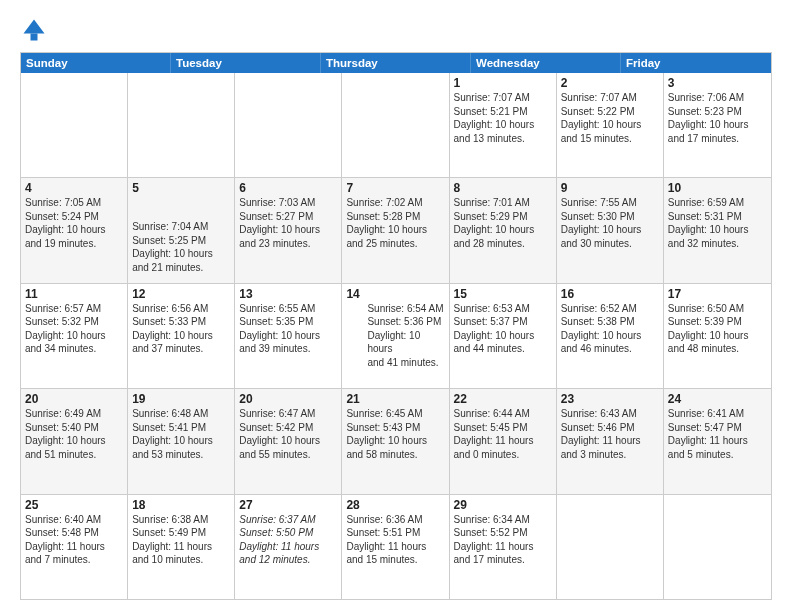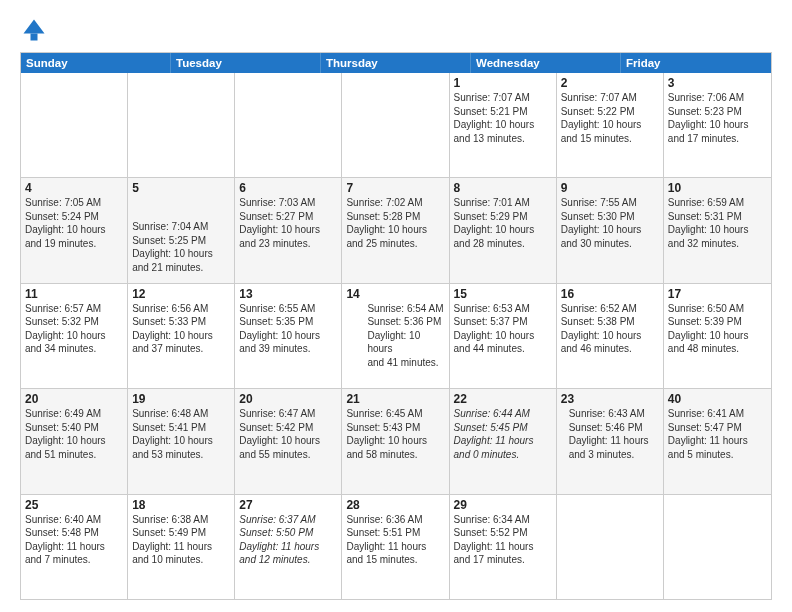--- a/index.html
+++ b/index.html
@@ -306,34 +306,34 @@
           </div>
           <div class="cal-cell">
             <span class="day-number">21</span>
             <div class="day-info" style="white-space: pre-line;">Sunrise: 6:45 AM
 Sunset: 5:43 PM
 Daylight: 10 hours
 and 58 minutes.</div>
           </div>
           <div class="cal-cell">
             <span class="day-number">22</span>
-            <div class="day-info" style="white-space: pre-line; font-style: italic;">Sunrise: 6:44 AM
+            <div class="day-info" style="white-space: pre-line;">Sunrise: 6:44 AM
 Sunset: 5:45 PM
 Daylight: 11 hours
 and 0 minutes.</div>
           </div>
           <div class="cal-cell">
             <span class="day-number">23</span>
-            <div class="day-info" style="white-space: pre-line; margin-left: 8px;">Sunrise: 6:43 AM
+            <div class="day-info" style="white-space: pre-line;">Sunrise: 6:43 AM
 Sunset: 5:46 PM
 Daylight: 11 hours
 and 3 minutes.</div>
           </div>
           <div class="cal-cell">
-            <span class="day-number">40</span>
+            <span class="day-number">24</span>
             <div class="day-info" style="white-space: pre-line;">Sunrise: 6:41 AM
 Sunset: 5:47 PM
 Daylight: 11 hours
 and 5 minutes.</div>
           </div>
         </div>
         <div class="cal-row row-white">
           <div class="cal-cell">
             <span class="day-number">25</span>
             <div class="day-info" style="white-space: pre-line;">Sunrise: 6:40 AM

